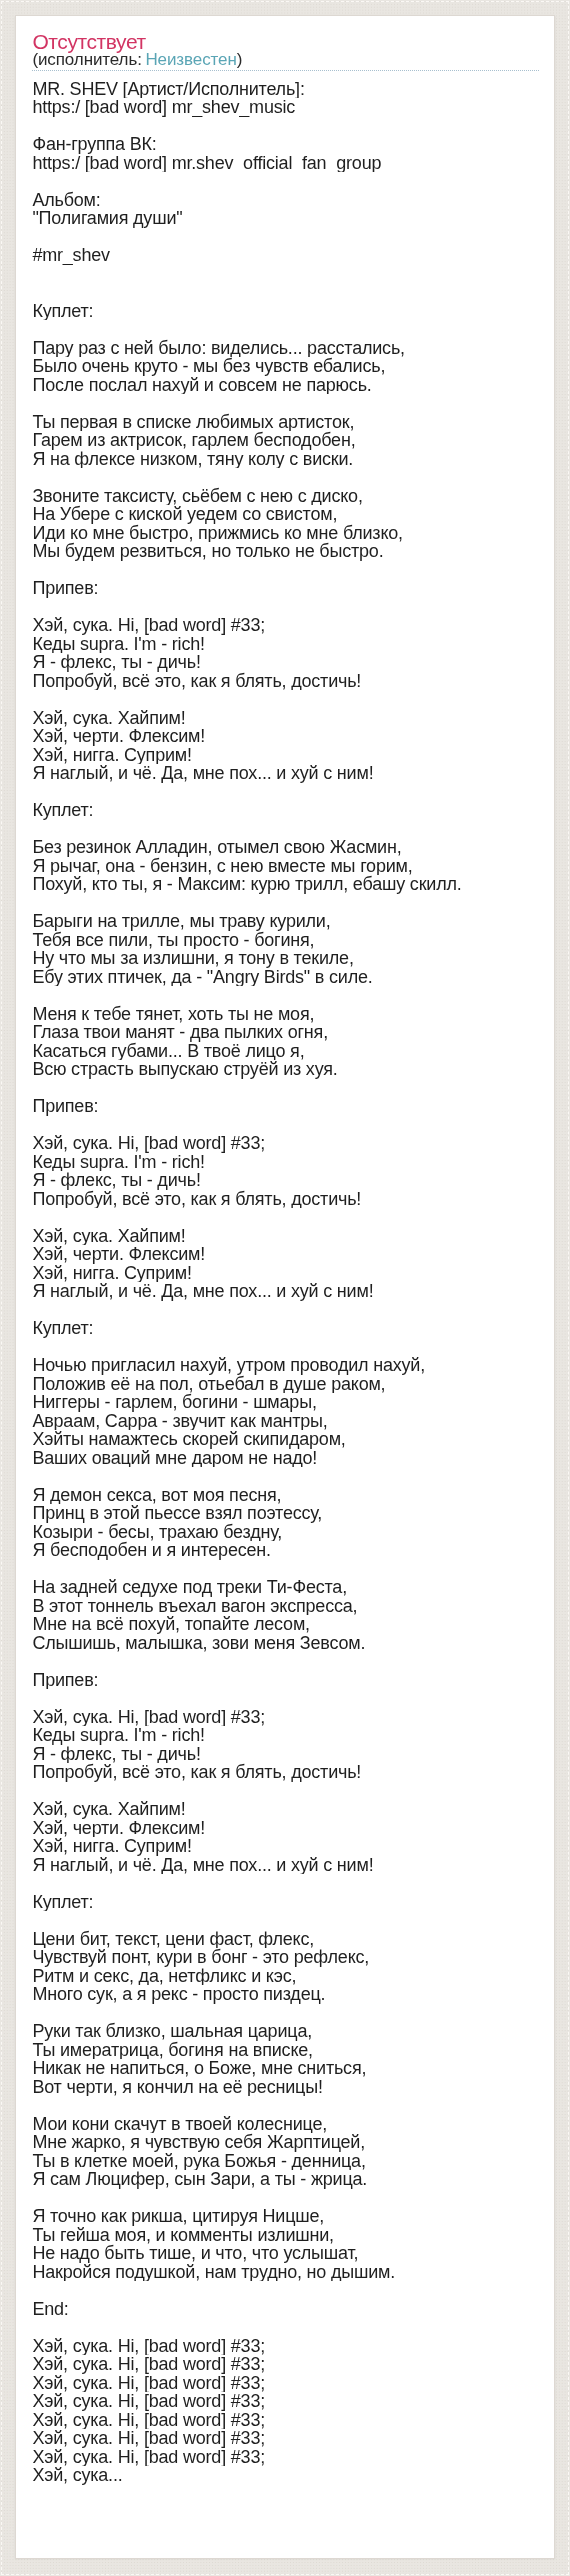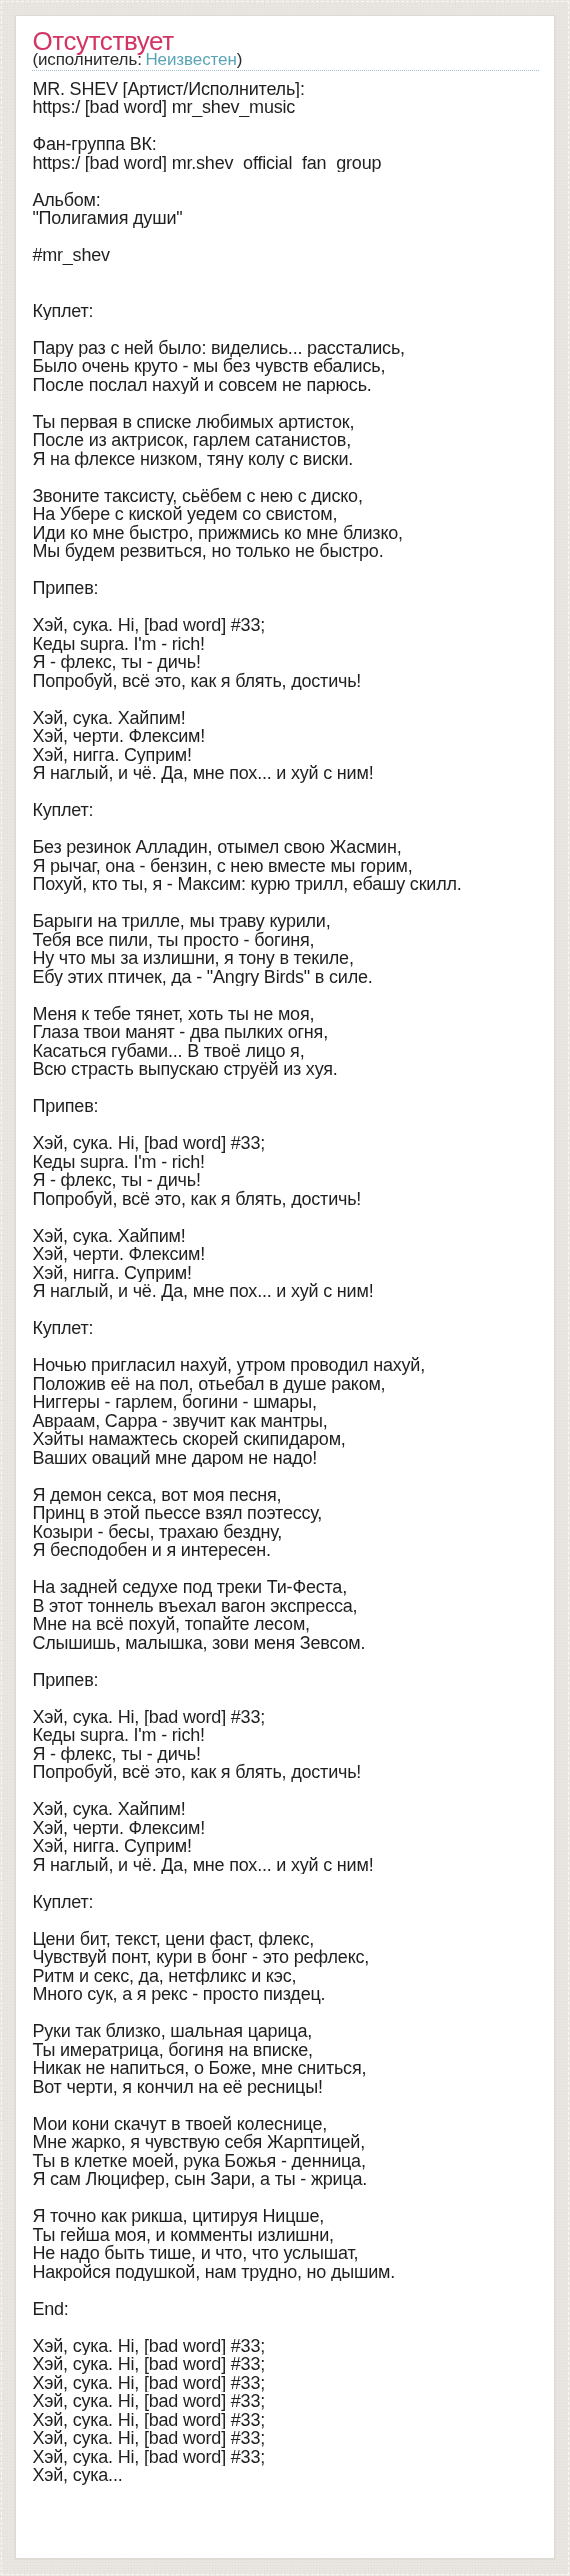--- a/index.html
+++ b/index.html
@@ -33,21 +33,21 @@
     border: 0.7px solid #ddd8d2;
     box-shadow: 0 0.7px 2.1px rgba(0,0,0,.07);
     padding: 14.3px 15px 0 16.4px;
   }
   .header {
     border-bottom: 0.7px dotted var(--divider, #a8c0cf);
     padding-bottom: 2.1px;
   }
   .title {
     margin: 0;
-    font-size: 26px;
+    font-size: 21px;
     line-height: 23px;
     font-weight: 400;
     letter-spacing: -0.4px;
     color: var(--accent, #d23463);
   }
   .artist {
     font-size: 17px;
     line-height: 14.3px;
     letter-spacing: -0.1px;
     color: #2a2a2a;
@@ -95,21 +95,21 @@
         <div class="line">#mr_shev</div>
         <div class="line">____________</div>
         <div class="line">&nbsp;</div>
         <div class="line">Куплет:</div>
         <div class="line">&nbsp;</div>
         <div class="line">Пару раз с ней было: виделись... расстались,</div>
         <div class="line">Было очень круто - мы без чувств ебались,</div>
         <div class="line">После послал нахуй и совсем не парюсь.</div>
         <div class="line">&nbsp;</div>
         <div class="line">Ты первая в списке любимых артисток,</div>
-        <div class="line">После из актрисок, гарлем сатанистов,</div>
+        <div class="line">Гарем из актрисок, гарлем бесподобен,</div>
         <div class="line">Я на флексе низком, тяну колу с виски.</div>
         <div class="line">&nbsp;</div>
         <div class="line">Звоните таксисту, сьёбем с нею с диско,</div>
         <div class="line">На Убере с киской уедем со свистом,</div>
         <div class="line">Иди ко мне быстро, прижмись ко мне близко,</div>
         <div class="line">Мы будем резвиться, но только не быстро.</div>
         <div class="line">&nbsp;</div>
         <div class="line">Припев:</div>
         <div class="line">&nbsp;</div>
         <div class="line">Хэй, сука. Hi, [bad word] #33;</div>

